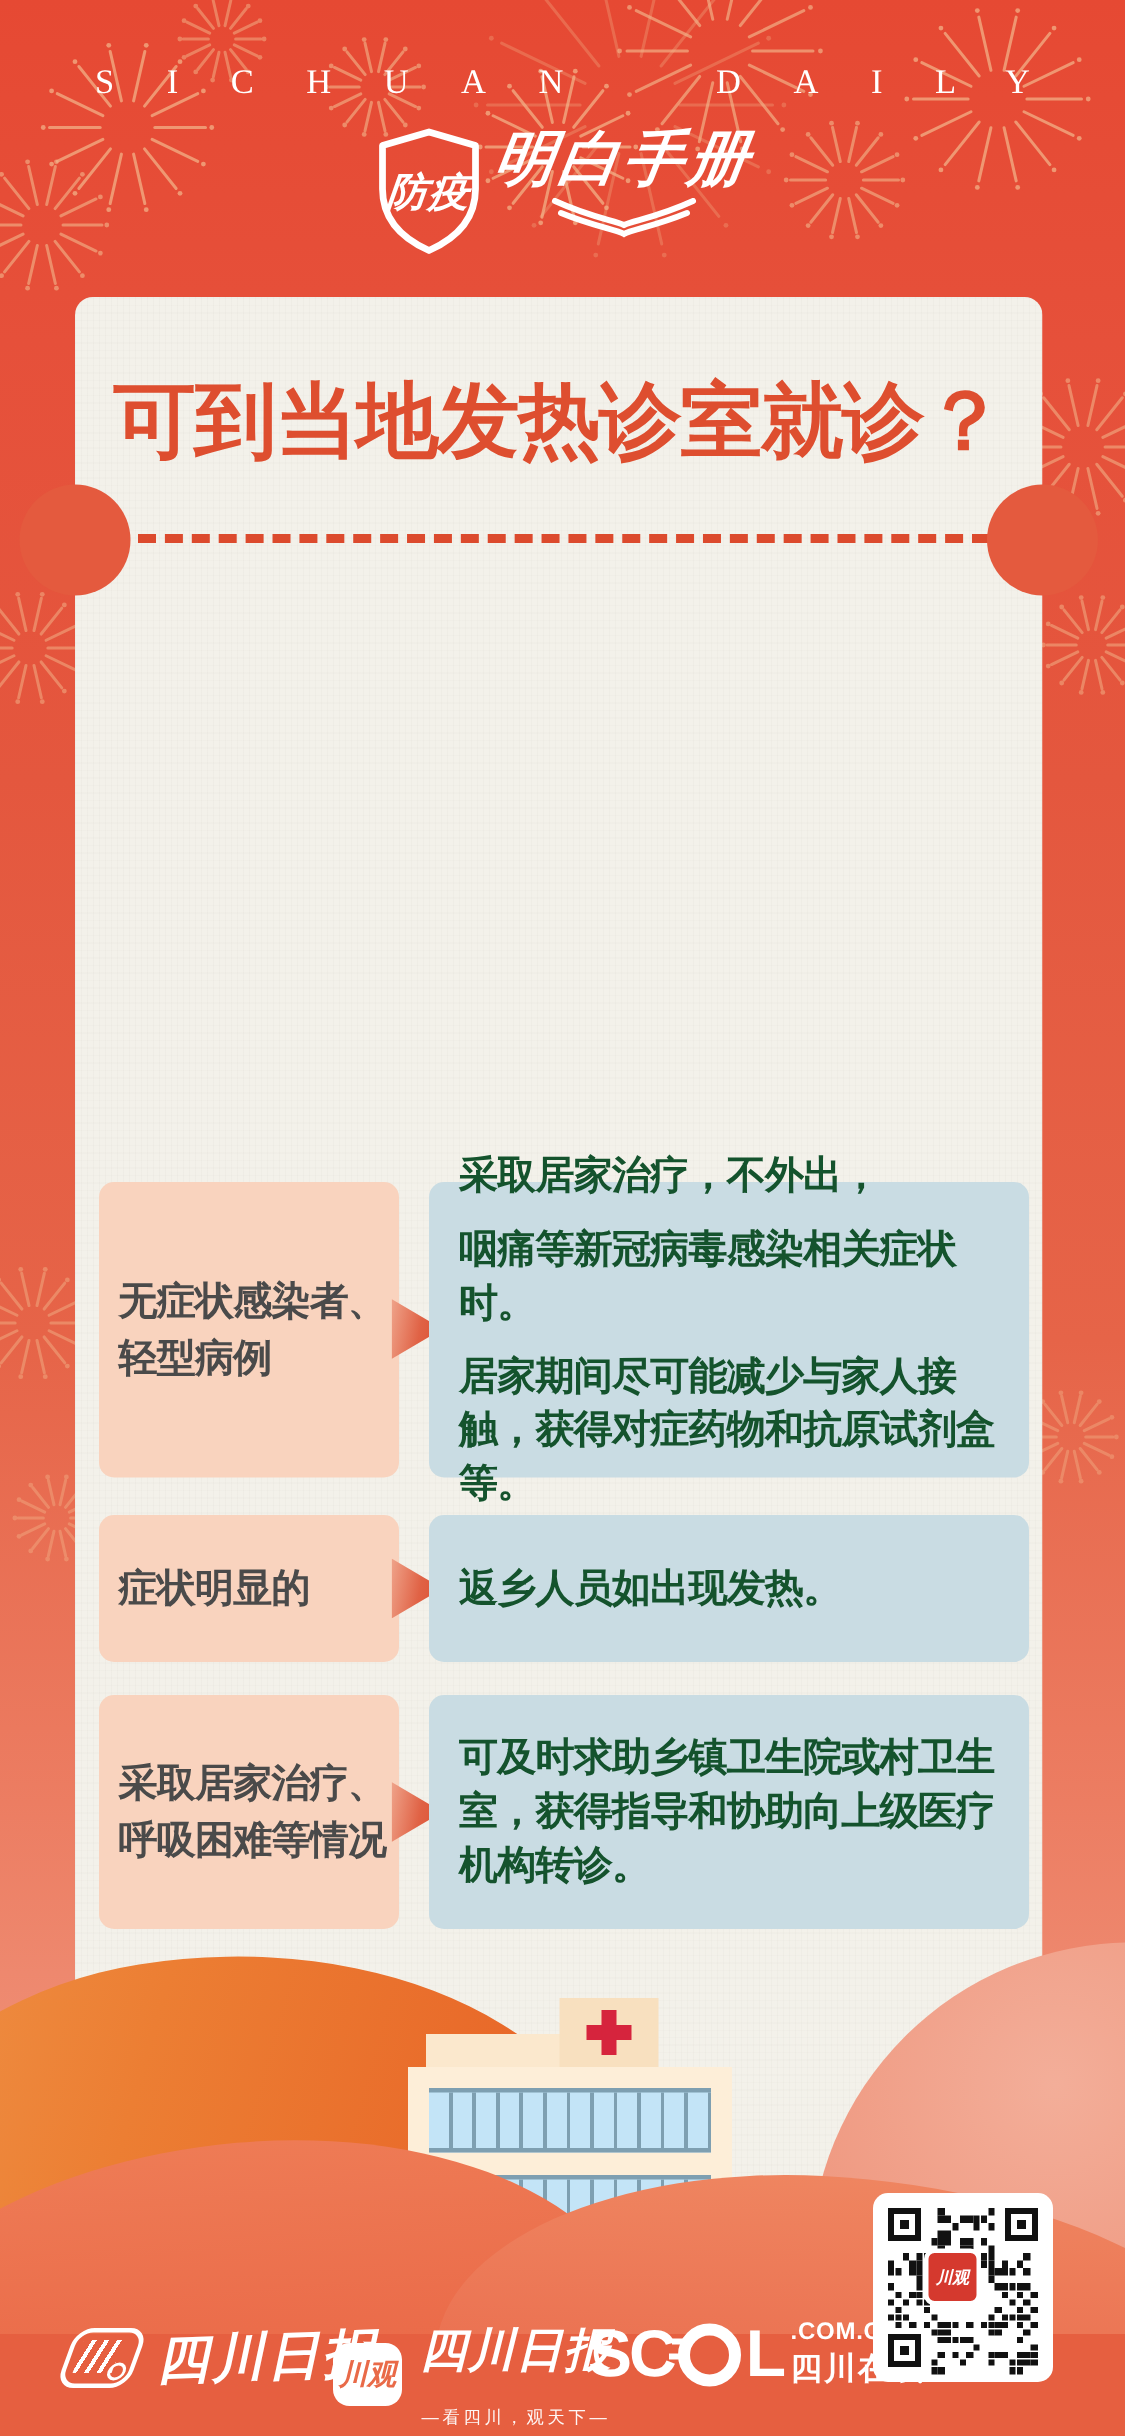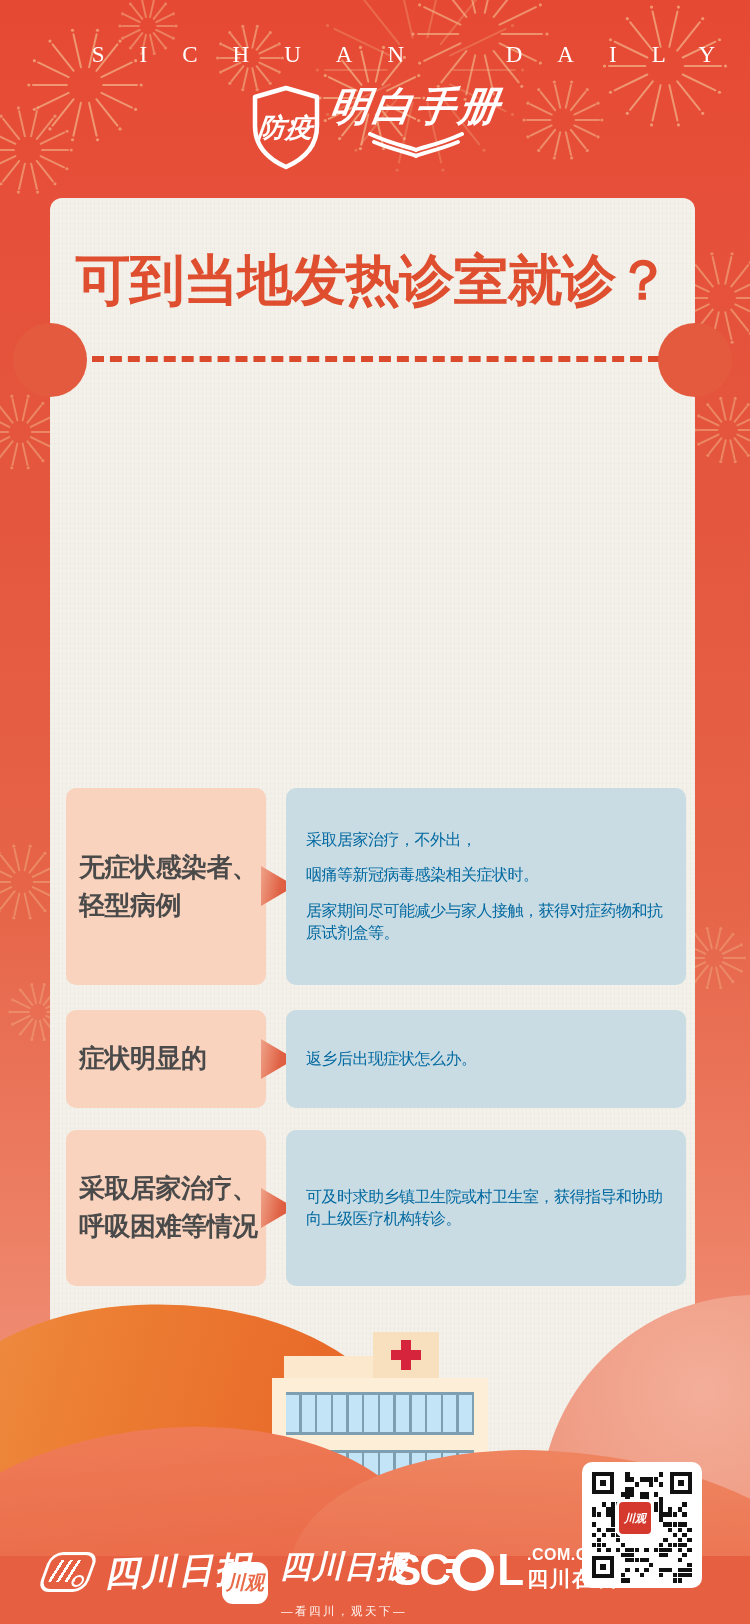--- a/index.html
+++ b/index.html
@@ -3,21 +3,21 @@
 <meta charset="utf-8">
 <style>
   html,body{margin:0;padding:0;background:#555;}
   .poster{position:relative;width:750px;height:1624px;overflow:hidden;
     font-family:"Liberation Sans","DejaVu Sans",sans-serif;
     background:linear-gradient(180deg,#e64933 0%,#e6503a 14%,#e4573e 32%,#e66448 55%,#ec7d62 74%,#f0937a 88%,#ee8166 100%);}
   .layer{position:absolute;}
   
   #fw-layer{left:0;top:0;width:750px;height:1624px;z-index:1;pointer-events:none;}
   
-  .masthead{left:0;top:42px;width:750px;text-align:right;z-index:3;
+  .masthead{left:0;top:42px;width:750px;text-align:center;z-index:3;
     font-family:"Liberation Serif","DejaVu Serif",serif;font-size:23px;color:#fff;
     letter-spacing:35px;word-spacing:26px;text-indent:35px;white-space:nowrap;}
   .badge{left:0;top:84px;width:750px;display:flex;justify-content:center;align-items:flex-start;z-index:3;}
   .badge-shield{position:relative;width:76px;height:88px;flex:0 0 auto;}
   .badge-shield-text{position:absolute;left:0;top:26px;width:100%;text-align:center;
     color:#fff;font-size:27px;font-weight:900;font-style:italic;letter-spacing:1px;transform:skewX(-6deg);}
   .badge-right{margin-left:6px;display:flex;flex-direction:column;align-items:center;}
   .badge-title{color:#fff;font-size:40px;font-weight:900;font-style:italic;letter-spacing:3px;transform:skewX(-8deg);line-height:1.1;}
   .badge-book{margin-top:4px;}
   
@@ -34,21 +34,21 @@
   .dashed{left:92px;top:356px;width:568px;border-top:6px dashed #dc4a2d;z-index:3;}
   .intro{left:82px;top:410px;width:600px;z-index:3;font-size:40px;font-weight:700;
     color:#484848;line-height:62px;text-align:justify;letter-spacing:0.5px;}
   
   .lbox{left:66px;width:200px;background:#f9d3be;border-radius:10px;z-index:3;
     display:flex;align-items:center;box-sizing:border-box;padding:0 8px 0 13px;}
   .lbox-text{font-size:26px;font-weight:700;color:#4a4a4a;line-height:1.45;
     letter-spacing:-0.5px;white-space:pre-line;}
   .dbox{left:286px;width:400px;background:#c9dce3;border-radius:10px;z-index:3;
     display:flex;flex-direction:column;justify-content:center;box-sizing:border-box;padding:14px 20px;}
-  .dbox p{margin:0;font-size:16px;font-weight:400;color:#0369a1;line-height:1.38;letter-spacing:-0.5px;}
+  .dbox p{margin:0;font-size:26px;font-weight:700;color:#14532d;line-height:1.38;letter-spacing:-0.5px;}
   .dbox p + p{margin-top:13px;}
   .row1{top:788px;height:197px;} .row2{top:1010px;height:98px;} .row3{top:1130px;height:156px;}
   .arrow{left:261px;width:34px;height:40px;z-index:3;
     background:linear-gradient(100deg,#efa38a 0%,#e06245 55%,#dc4f33 100%);
     clip-path:polygon(0 0,100% 50%,0 100%);}
   .arrow1{top:866px;} .arrow2{top:1039px;} .arrow3{top:1188px;}
   
   .blob-right{left:540px;top:1295px;width:430px;height:430px;border-radius:50%;z-index:4;
     background:radial-gradient(circle at 38% 22%,#f3ae99 0%,#ee9279 55%,#e98066 100%);}
   .blob-left{left:-150px;top:1305px;width:580px;height:460px;z-index:4;transform:rotate(-9deg);
@@ -605,21 +605,21 @@
     <p>采取居家治疗，不外出，</p>
     <p>咽痛等新冠病毒感染相关症状时。</p>
     <p>居家期间尽可能减少与家人接触，获得对症药物和抗原试剂盒等。</p>
   </div>
 
   <div class="layer lbox row2">
     <div class="lbox-text">症状明显的</div>
   </div>
   <div class="layer arrow arrow2"></div>
   <div class="layer dbox row2">
-    <p>返乡后出现症状怎么办。</p>
+    <p>返乡人员如出现发热。</p>
   </div>
 
   <div class="layer lbox row3">
     <div class="lbox-text">采取居家治疗、
 呼吸困难等情况</div>
   </div>
   <div class="layer arrow arrow3"></div>
   <div class="layer dbox row3">
     <p>可及时求助乡镇卫生院或村卫生室，获得指导和协助向上级医疗机构转诊。</p>
   </div>

